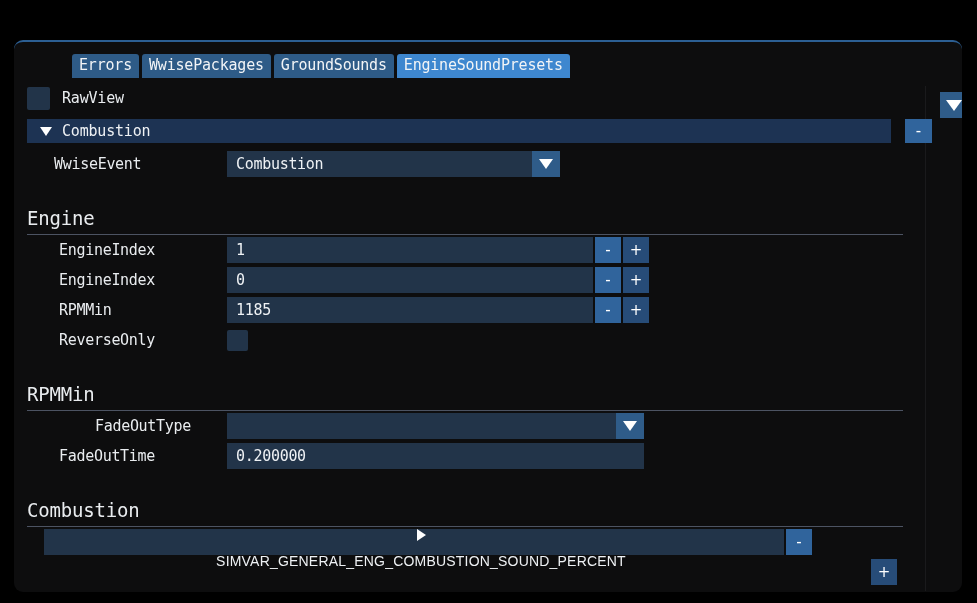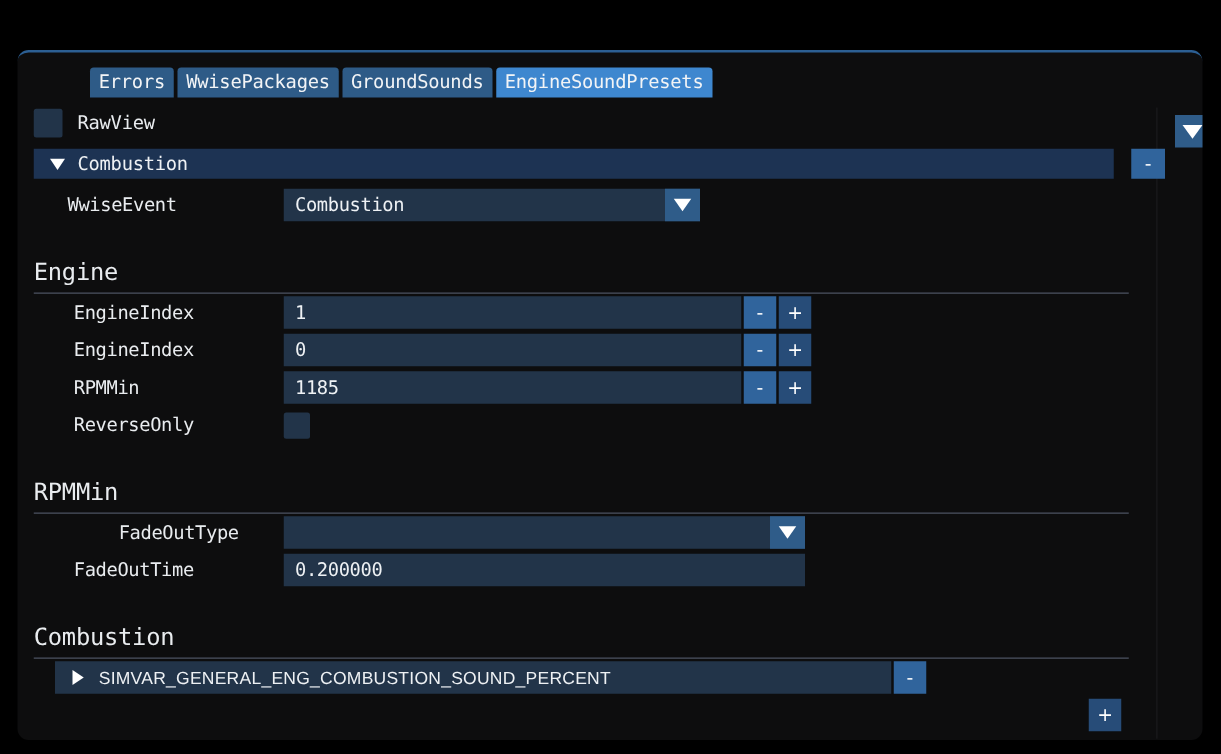--- a/index.html
+++ b/index.html
@@ -389,21 +389,21 @@
         <div class="field-label" style="width:200px; padding-left:32px; box-sizing:border-box;">FadeOutTime</div>
         <div class="input-box" style="width:417px;">0.200000</div>
       </div>
 
       <div class="group" style="top:419px;">
         <div class="group-title">Combustion</div>
         <div class="group-rule"></div>
       </div>
 
       <div class="row" style="left:30px; top:449px;">
-        <div class="rtpc-bar" style="width:669px;">
+        <div class="rtpc-bar" style="width:740px;flex-direction:column;">
           <div class="tri-right"></div>
           <span>SIMVAR_GENERAL_ENG_COMBUSTION_SOUND_PERCENT</span>
         </div>
         <div class="btn-sq btn-minus" style="margin-left:2px;">-</div>
       </div>
 
       <div class="row" style="left:857px; top:479px;">
         <div class="btn-sq btn-plus">+</div>
       </div>
 

